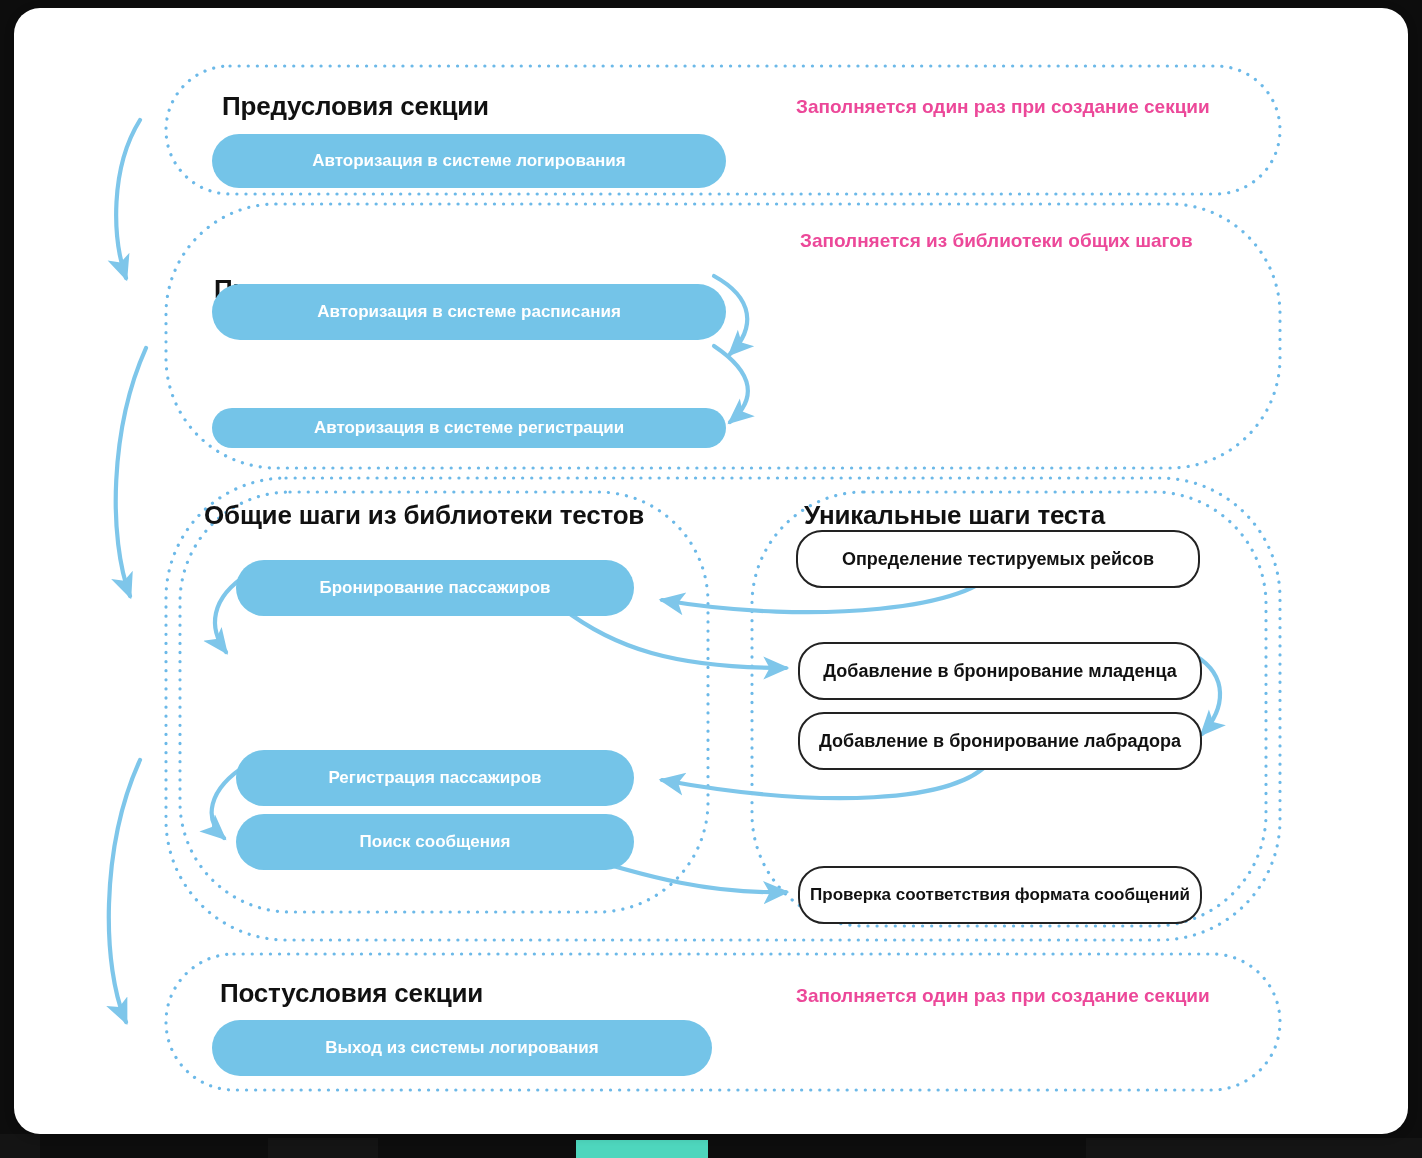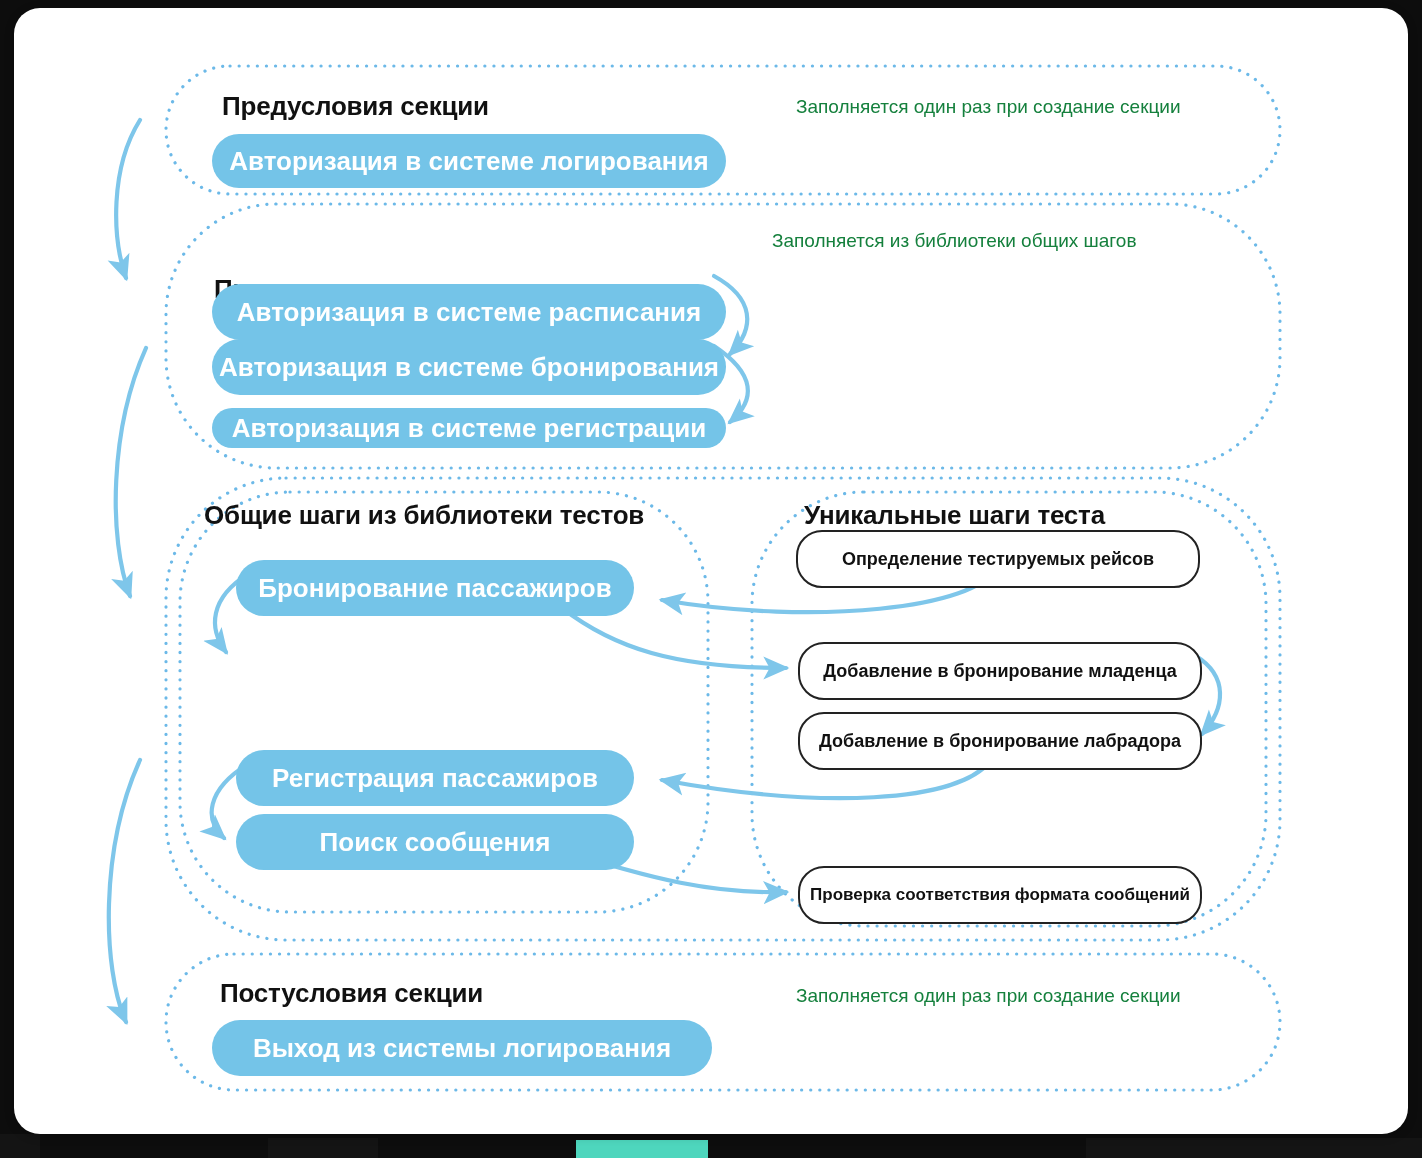--- a/index.html
+++ b/index.html
@@ -65,34 +65,34 @@
     font-size: 26px;
     font-weight: bold;
     color: #111111;
     letter-spacing: -0.2px;
     white-space: nowrap;
   }
 
   .sec-note {
     position: absolute;
     font-size: 19px;
-    font-weight: normal;
-    color: #15803d;
+    font-weight: bold;
+    color: #ec4899;
     white-space: nowrap;
   }
 
   .pill {
     position: absolute;
     background: #74c4e8;
     border-radius: 28px;
     display: flex;
     align-items: center;
     justify-content: center;
     color: #ffffff;
-    font-size: 26px;
+    font-size: 17px;
     font-weight: bold;
     white-space: nowrap;
     box-sizing: border-box;
     padding: 0 14px;
   }
 
   .obox {
     position: absolute;
     background: #ffffff;
     border: 2.5px solid #222222;
@@ -171,23 +171,22 @@
       </g>
     </svg>
 
     <div class="layer">
 
       <div class="sec-title" style="left:208px; top:83px;">Предусловия секции</div>
       <div class="sec-note" style="left:782px; top:88px;">Заполняется один раз при создание секции</div>
       <div class="pill" style="left:198px; top:126px; width:514px; height:54px;">Авторизация в системе логирования</div>
 
       <div class="sec-title" style="left:200px; top:218px;margin-top:48px;">Предусловия теста</div>
-      <div class="sec-note" style="left:758px; top:222px;">Заполняется из библиотеки общих шагов</div>
+      <div class="sec-note" style="left:786px; top:222px;">Заполняется из библиотеки общих шагов</div>
       <div class="pill" style="left:198px; top:261px; width:514px; height:56px;margin-top:15px;">Авторизация в системе расписания</div>
-      <div class="pill" style="left:198px; top:331px; width:514px; height:56px;">Авторизация в системе бронирования</div>
       <div class="pill" style="left:198px; top:400px; width:514px; height:40px;">Авторизация в системе регистрации</div>
 
       <div class="sec-title" style="left:190px; top:492px;">Общие шаги из библиотеки тестов</div>
       <div class="pill" style="left:222px; top:552px; width:398px; height:56px;">Бронирование пассажиров</div>
       <div class="pill" style="left:222px; top:742px; width:398px; height:56px;">Регистрация пассажиров</div>
       <div class="pill" style="left:222px; top:806px; width:398px; height:56px;">Поиск сообщения</div>
 
       <div class="sec-title" style="left:790px; top:492px;">Уникальные шаги теста</div>
       <div class="obox" style="left:782px; top:522px; width:404px; height:58px;">Определение тестируемых рейсов</div>
       <div class="obox" style="left:784px; top:634px; width:404px; height:58px;">Добавление в бронирование младенца</div>

